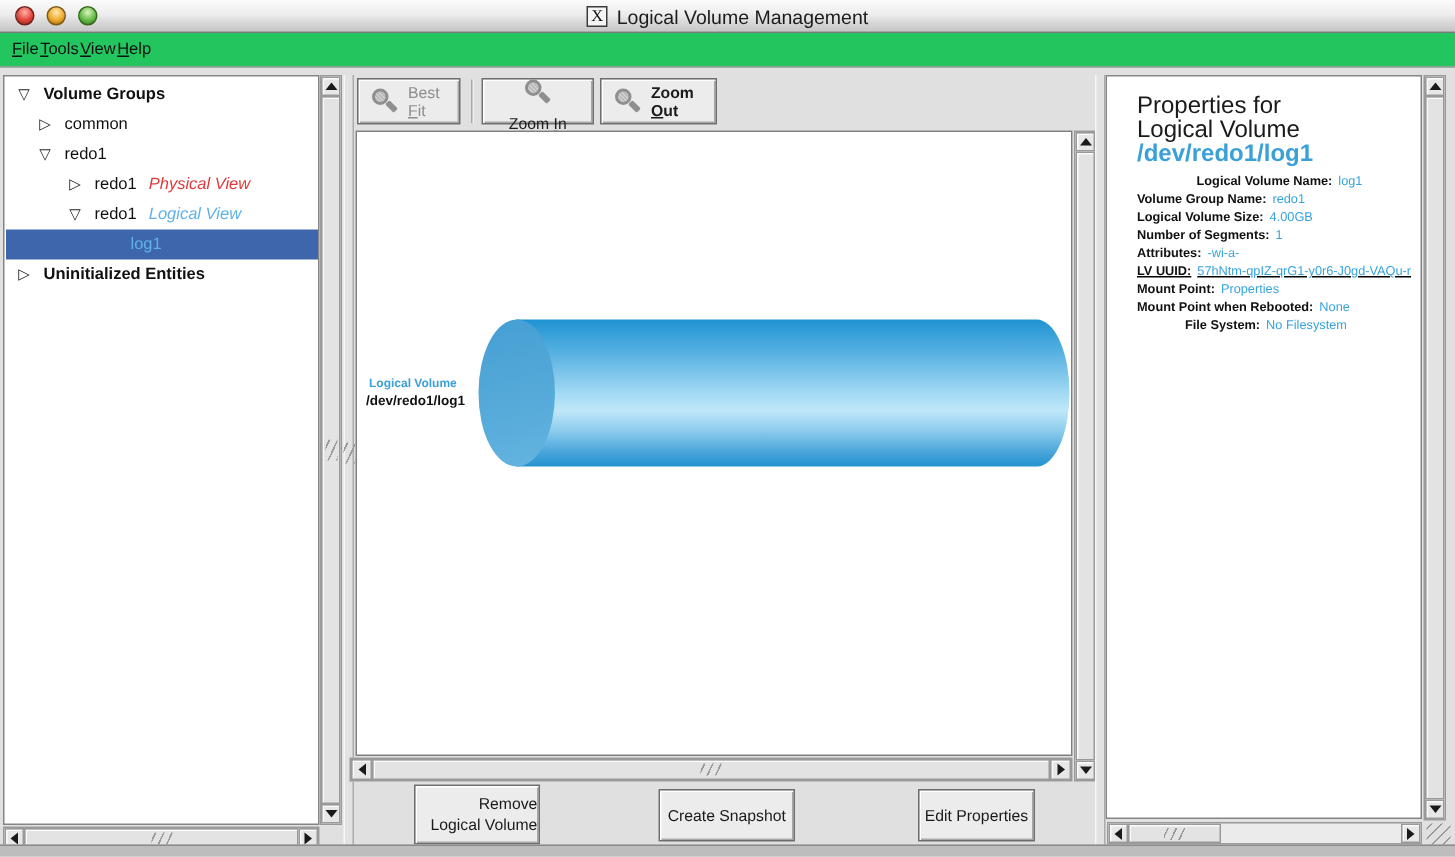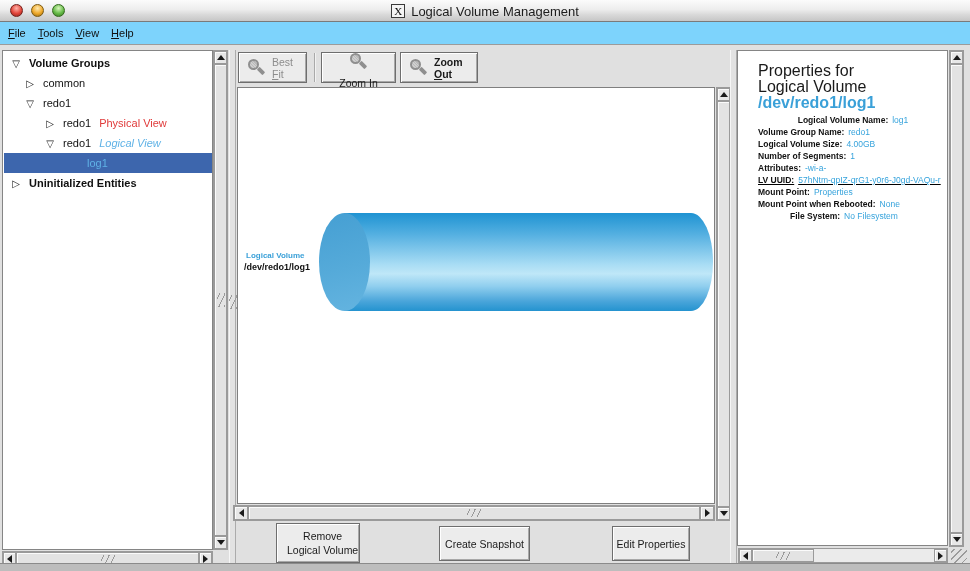--- a/index.html
+++ b/index.html
@@ -16,22 +16,22 @@
   .light { width:13px; height:13px; border-radius:50%; }
   .light.red   { background:radial-gradient(circle at 50% 30%, #ffb3aa 0%, #e2453a 55%, #8e221a 100%); border:1px solid #72201a; }
   .light.yellow{ background:radial-gradient(circle at 50% 30%, #ffeab2 0%, #efa92b 55%, #93650f 100%); border:1px solid #7d5a10; }
   .light.green { background:radial-gradient(circle at 50% 30%, #d8f6bb 0%, #66bb49 55%, #39751f 100%); border:1px solid #33691c; }
   .titlewrap { position:absolute; left:0; top:0; width:100%; height:22px; display:flex; align-items:center; justify-content:center; gap:6px; }
   .x11box { width:14px; height:14px; border:1px solid #3a3a3a; background:#f4f4f4; color:#111;
     font-family:"Liberation Serif", serif; font-size:11px; line-height:12px; text-align:center; }
   .title-text { font-size:13px; color:#1c1c1c; }
 
   
-  .menubar { position:absolute; left:0; top:22px; width:970px; height:23px; background:#7dd3fc;
-    border-bottom:1px solid #9b9b9b; display:flex; align-items:center; padding-left:8px; gap:12px; }
+  .menubar { position:absolute; left:0; top:22px; width:970px; height:23px; background:#22c55e;
+    border-bottom:1px solid #9b9b9b; display:flex; align-items:center; padding-left:8px; gap:1px; }
   .menu-item { font-size:11px; color:#111; cursor:default; }
   .mn { text-decoration:underline; }
   .btn { background:#ececec; border:1px solid #6e6e6e;
     box-shadow:inset 1px 1px 0 #ffffff, inset -1px -1px 0 #a8a8a8; color:#1a1a1a; }
 
   
   .sb { position:absolute; background:#ebebeb; border:1px solid #9a9a9a; }
   .sb-btn { position:absolute; background:#e7e7e7; border:1px solid #9a9a9a;
     box-shadow:inset 1px 1px 0 #fbfbfb; display:flex; align-items:center; justify-content:center; }
   .sb-thumb { position:absolute; background:#e3e3e3; border:1px solid #9a9a9a;
@@ -44,21 +44,21 @@
     background:repeating-linear-gradient(115deg, transparent 0 2px, #9a9a9a 2px 3px, transparent 3px 5px); }
   .grip.v { width:8px; height:14px; }
 
   .divider { position:absolute; background:#e2e2e2; border-left:1px solid #f6f6f6; border-right:1px solid #ababab; }
 
   
   .tree { position:absolute; left:2px; top:50px; width:211px; height:500px; background:#fff; border:1px solid #858585; overflow:hidden; }
   .tree-row { position:absolute; left:1px; width:209px; height:20px; display:flex; align-items:center; font-size:11px; color:#111; }
   .expander { width:12px; text-align:center; font-size:10px; color:#222; margin-right:7px; }
   .t-bold { font-weight:bold; }
-  .suffix-red  { color:#e03a3a; margin-left:8px; }
+  .suffix-red  { color:#e03a3a; font-style:italic; margin-left:8px; }
   .suffix-blue { color:#5fb2e6; font-style:italic; margin-left:8px; }
   .tree-row.selected { background:#3d66ad; color:#5fb2e6; }
 
   
   .tb-btn { position:absolute; top:52px; height:31px; display:flex; align-items:center; gap:7px; padding:0 9px; font-size:10.5px; }
   .tb-btn.disabled { color:#8d8d8d; }
   .tb-sep { position:absolute; top:53px; width:2px; height:29px; border-left:1px solid #a9a9a9; border-right:1px solid #f2f2f2; }
   .mag { position:relative; width:17px; height:17px; flex:0 0 auto; }
   .mag .lens { position:absolute; left:0; top:0; width:11px; height:11px; border:2px solid #8f8f8f; border-radius:50%;
     background:repeating-linear-gradient(45deg,#cfcfcf 0 1px,#b9b9b9 1px 2px); }
@@ -69,21 +69,21 @@
   .cyl-label-type { position:absolute; left:8px; top:163px; font-size:8px; font-weight:bold; color:#3aa0d8; }
   .cyl-label-path { position:absolute; left:6px; top:174px; font-size:9px; font-weight:bold; color:#111; }
   .cyl-body { position:absolute; left:106px; top:125px; width:369px; height:98px;
     border-top-right-radius:22px 49px; border-bottom-right-radius:22px 49px;
     background:linear-gradient(180deg,#1f93d2 0%,#55b0e1 22%,#a7dcf4 52%,#bfe7f8 62%,#8fceee 75%,#4aa5da 90%,#2493cf 100%); }
   .cyl-cap { position:absolute; left:81px; top:125px; width:51px; height:98px; border-radius:50%;
     background:linear-gradient(165deg,#459fd3 0%,#55aad9 55%,#64b4e0 100%); }
 
   
   .action-btn { position:absolute; font-size:10.5px; line-height:14px; display:flex; align-items:center; justify-content:center; text-align:center; }
-  .action-btn.left-align { justify-content:flex-start; text-align:center; padding-left:10px; }
+  .action-btn.left-align { justify-content:flex-start; text-align:right; padding-left:10px; }
 
   
   .props { position:absolute; left:737px; top:50px; width:211px; height:496px; background:#fff; border:1px solid #858585; overflow:hidden; }
   .props-head { position:absolute; left:20px; top:12px; font-size:16px; color:#1a1a1a; line-height:16px; }
   .props-path { font-weight:bold; color:#3aa0d8; }
   .prop-row { position:absolute; left:20px; width:190px; height:12px; white-space:nowrap; overflow:hidden; font-size:8.5px; }
   .prop-label { font-weight:bold; color:#111; }
   .prop-value { color:#36a3dc; margin-left:4px; }
 
   .bottom-strip { position:absolute; left:0; top:563px; width:970px; height:8px; background:#bdbdbd; border-top:1px solid #8b8b8b; }

